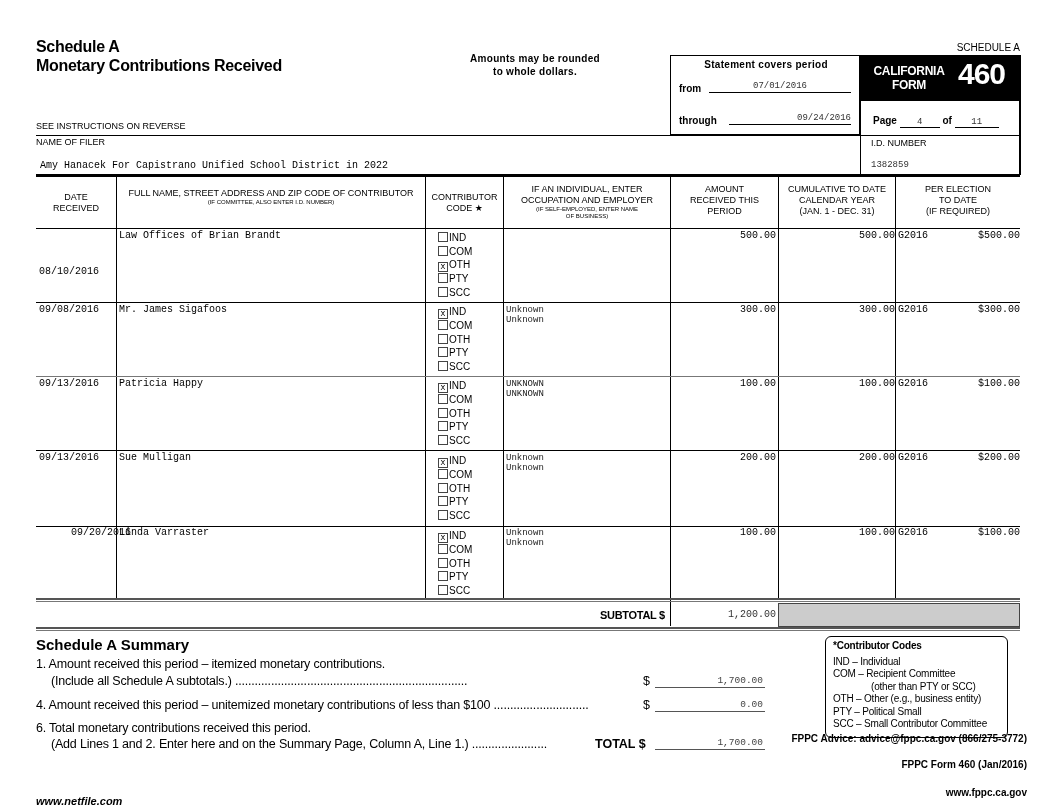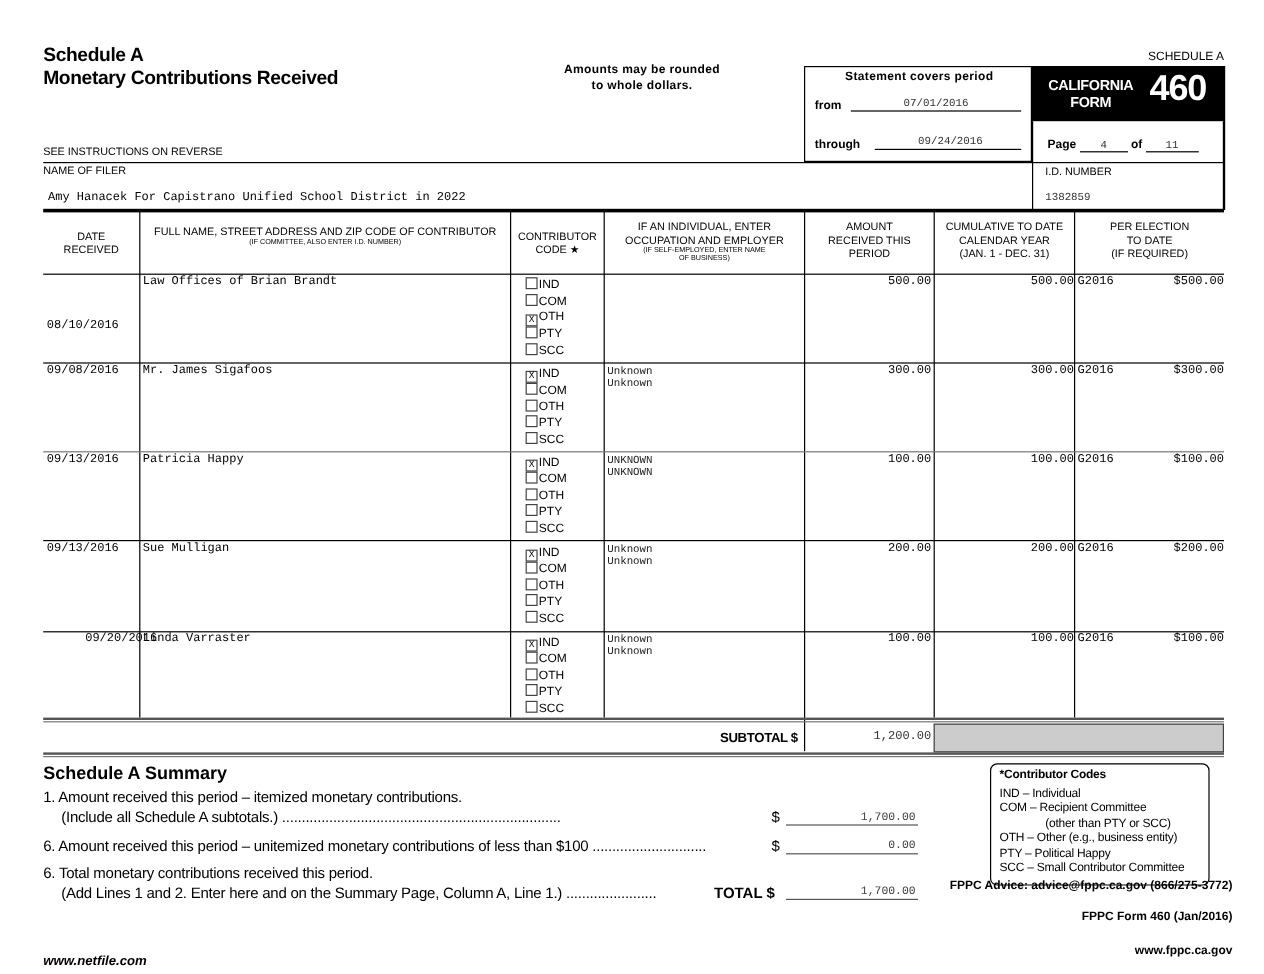--- a/index.html
+++ b/index.html
@@ -69,21 +69,21 @@
   <div>Amounts may be rounded</div>
   <div>to whole dollars.</div>
 </div>
 <div class="abs sched-a-right">SCHEDULE A</div>
 
 <div class="abs period-box">
   <div class="abs period-title">Statement covers period</div>
   <div class="abs period-from-label">from</div>
   <div class="abs period-val mono" style="left:38px; top:25px; width:142px;">07/01/2016</div>
   <div class="abs period-through-label">through</div>
-  <div class="abs period-val mono" style="left:58px; top:57px; width:122px; text-align:center; padding-left:4px;">09/24/2016</div>
+  <div class="abs period-val mono" style="left:58px; top:57px; width:122px; text-align:right; padding-left:4px;">09/24/2016</div>
 </div>
 
 <div class="abs badge">
   <div class="abs badge-ca">
     <div>CALIFORNIA</div>
     <div>FORM</div>
   </div>
   <div class="abs badge-num">460</div>
 </div>
 <div class="abs page-box">
@@ -262,38 +262,38 @@
 
 <div class="hline" style="left:36px; top:627px; width:984px; border-top:2px solid #555;"></div>
 <div class="hline" style="left:36px; top:630px; width:984px; border-top-color:#777;"></div>
 
 <div class="abs sum-title">Schedule A Summary</div>
 <div class="abs sum-line" style="top:657px;">1.  Amount received this period – itemized monetary contributions.</div>
 <div class="abs sum-line" style="top:674px; left:51px; width:590px; overflow:hidden;">(Include all Schedule A subtotals.) .......................................................................</div>
 <div class="abs dollar" style="left:643px; top:674px;">$</div>
 <div class="abs sum-val mono" style="left:655px; top:675px;">1,700.00</div>
 
-<div class="abs sum-line" style="top:698px; width:605px; overflow:hidden;">6.  Amount received this period – unitemized monetary contributions of less than $100 .............................</div>
+<div class="abs sum-line" style="top:698px; width:605px; overflow:hidden;">4.  Amount received this period – unitemized monetary contributions of less than $100 .............................</div>
 <div class="abs dollar" style="left:643px; top:698px;">$</div>
 <div class="abs sum-val mono" style="left:655px; top:699px;">0.00</div>
 
 <div class="abs sum-line" style="top:721px;">6.  Total monetary contributions received this period.</div>
 <div class="abs sum-line" style="top:737px; left:51px; width:540px; overflow:hidden;">(Add Lines 1 and 2. Enter here and on the Summary Page, Column A, Line 1.) .......................</div>
 <div class="abs" style="left:595px; top:737px; font-size:12.5px; font-weight:bold;">
   <span>TOTAL</span>
   <span>$</span>
 </div>
 <div class="abs sum-val mono" style="left:655px; top:737px;">1,700.00</div>
 
 <div class="abs codes-box">
   <div style="margin-bottom:3px;font-weight:bold;">*Contributor Codes</div>
   <div>IND – Individual</div>
   <div>COM – Recipient Committee</div>
   <div class="indent">(other than PTY or SCC)</div>
   <div>OTH – Other (e.g., business entity)</div>
-  <div>PTY – Political Happy</div>
+  <div>PTY – Political Small</div>
   <div>SCC – Small Contributor Committee</div>
 </div>
 
 <div class="abs footer-r" style="top:759px;">FPPC Form 460 (Jan/2016)</div>
 <div class="abs footer-r" style="top:733px;">FPPC Advice: advice@fppc.ca.gov (866/275-3772)</div>
 <div class="abs footer-r" style="top:787px;">www.fppc.ca.gov</div>
 <div class="abs netfile">www.netfile.com</div>
 
 </body></html>

